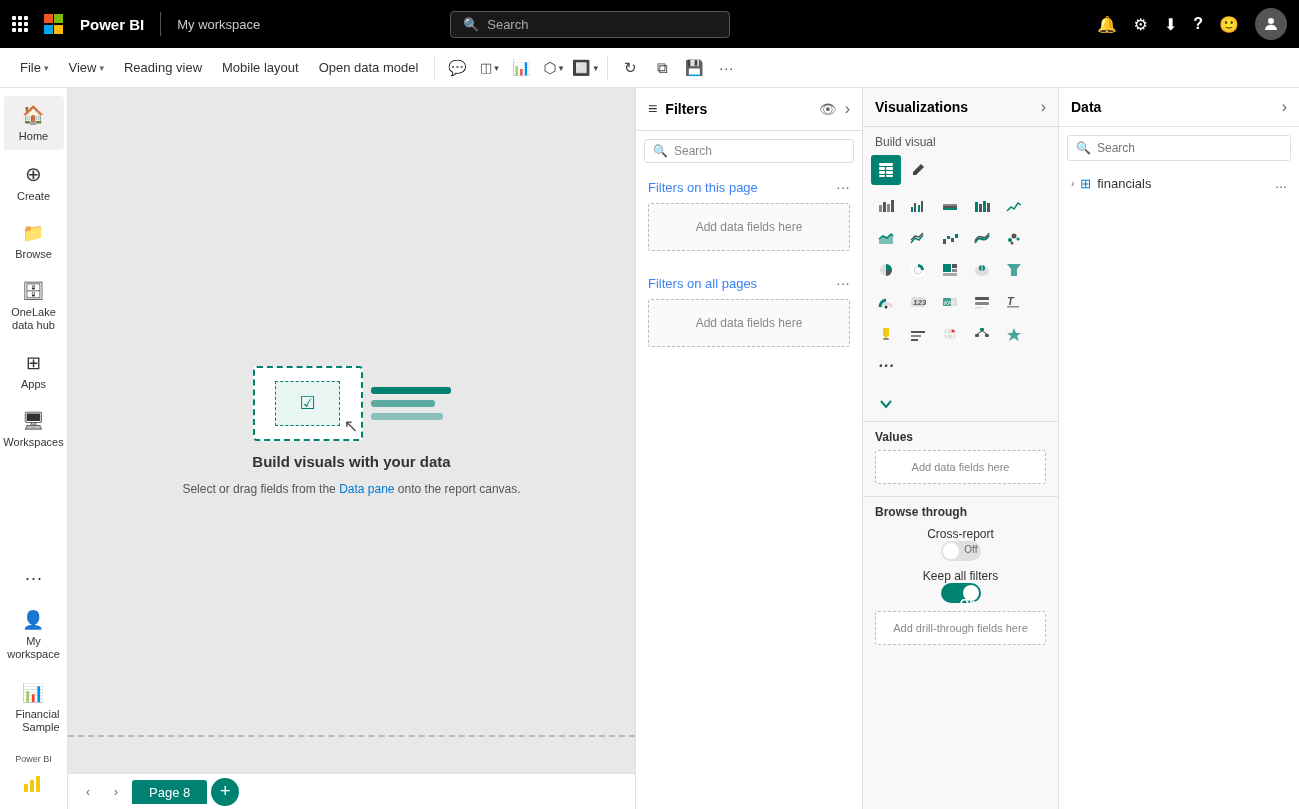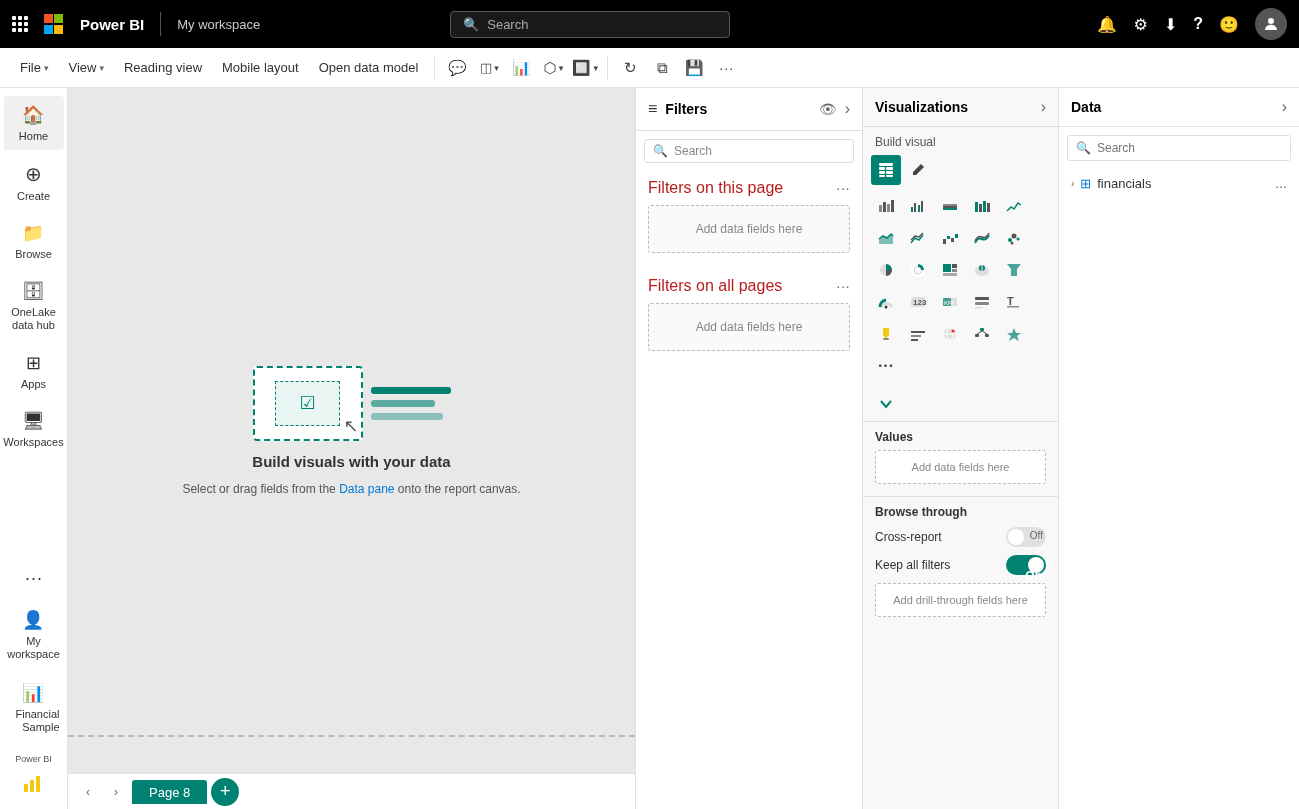--- a/index.html
+++ b/index.html
@@ -82,50 +82,50 @@
       display: flex; align-items: center; padding: 12px; border-bottom: 1px solid #e0e0e0; gap: 8px;
     }
     .panel-title { font-size: 14px; font-weight: 600; flex: 1; }
     .panel-header-icon { font-size: 14px; color: #666; cursor: pointer; }
     .filters-search {
       display: flex; align-items: center; border: 1px solid #ddd; margin: 8px;
       border-radius: 3px; padding: 4px 8px; gap: 6px; color: #666; font-size: 12px;
     }
     .filter-section { padding: 8px 12px; }
     .filter-section-header { display: flex; align-items: center; justify-content: space-between; margin-bottom: 8px; }
-    .filter-section-title { font-size: 16px; color: #b91c1c; }
+    .filter-section-title { font-size: 13px; color: #3b82f6; }
     .filter-add-zone {
       border: 1px dashed #bbb; border-radius: 3px; padding: 16px 8px;
       text-align: center; color: #888; font-size: 12px; background: #fafafa; margin-bottom: 8px;
     }
 
     
     .viz-panel {
       width: 196px; background: #f8f8f8; border-right: 1px solid #e0e0e0;
       display: flex; flex-direction: column; flex-shrink: 0; overflow-y: auto;
     }
     .viz-panel-header {
       display: flex; align-items: center; padding: 10px 12px; border-bottom: 1px solid #e0e0e0; gap: 4px;
     }
     .viz-panel-title { font-size: 14px; font-weight: 600; flex: 1; }
     .build-visual-label { font-size: 12px; color: #555; padding: 8px 12px 4px; }
-    .viz-icon-grid { display: flex; flex-wrap: wrap; padding: 4px 8px; gap: 2px; }
+    .viz-icon-grid { display: flex; flex-wrap: wrap; padding: 4px 8px; gap: 2px; font-style: italic; }
     .viz-icon-btn {
       width: 30px; height: 30px; display: flex; align-items: center; justify-content: center;
       border-radius: 3px; cursor: pointer; font-size: 14px; color: #444;
     }
     .viz-icon-btn.active { background: #008272; color: white; }
     .viz-section { padding: 8px 12px; border-top: 1px solid #e0e0e0; }
     .viz-section-title { font-size: 12px; font-weight: 600; color: #333; margin-bottom: 6px; }
     .viz-drop-zone {
       border: 1px dashed #bbb; border-radius: 3px; padding: 10px 8px;
       text-align: center; color: #888; font-size: 11px; background: white; margin-bottom: 4px;
     }
     .drill-through-section { padding: 8px 12px; border-top: 1px solid #e0e0e0; }
-    .drill-row { display: flex; align-items: center; justify-content: space-between; margin-bottom: 8px; }
+    .drill-row { display: flex; align-items: center; justify-content: space-between; margin-bottom: 8px; flex-direction: column; }
     .drill-label { font-size: 12px; color: #333; }
     .toggle {
       width: 40px; height: 20px; border-radius: 10px; position: relative; cursor: pointer;
     }
     .toggle.off { background: #e0e0e0; }
     .toggle.on { background: #008272; }
     .toggle-knob {
       width: 16px; height: 16px; border-radius: 50%; background: white;
       position: absolute; top: 2px; transition: left 0.2s;
     }

